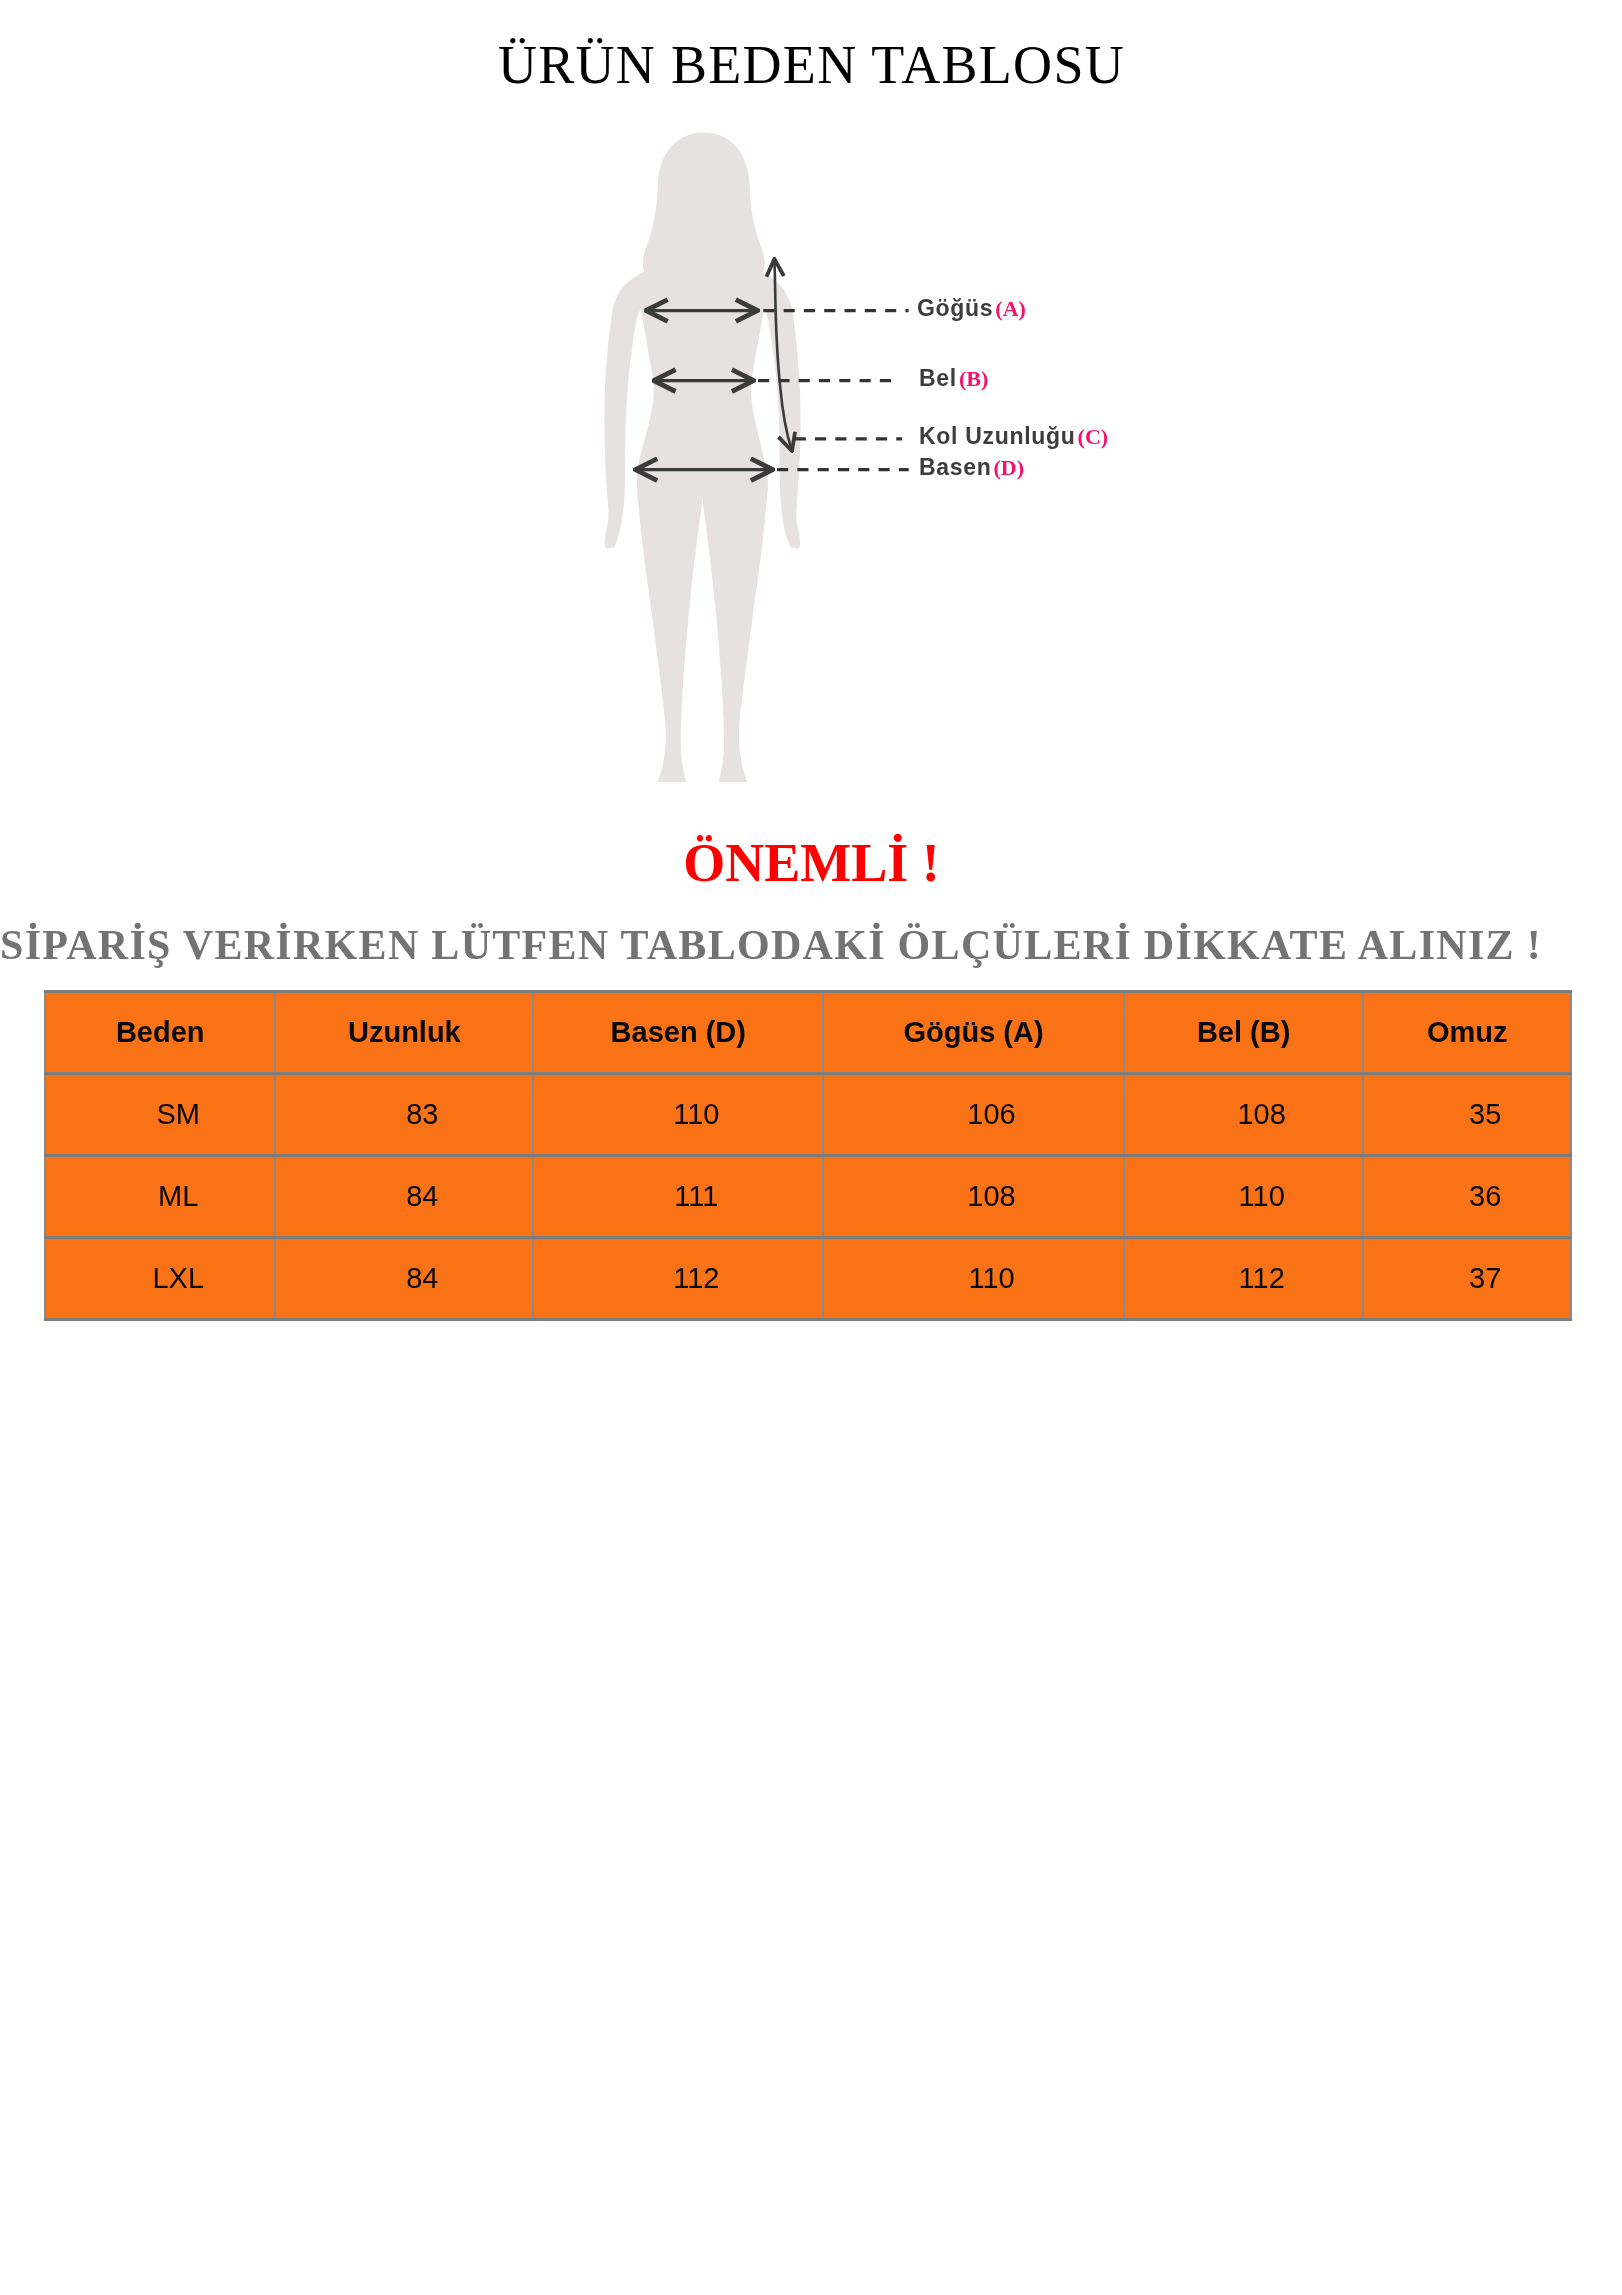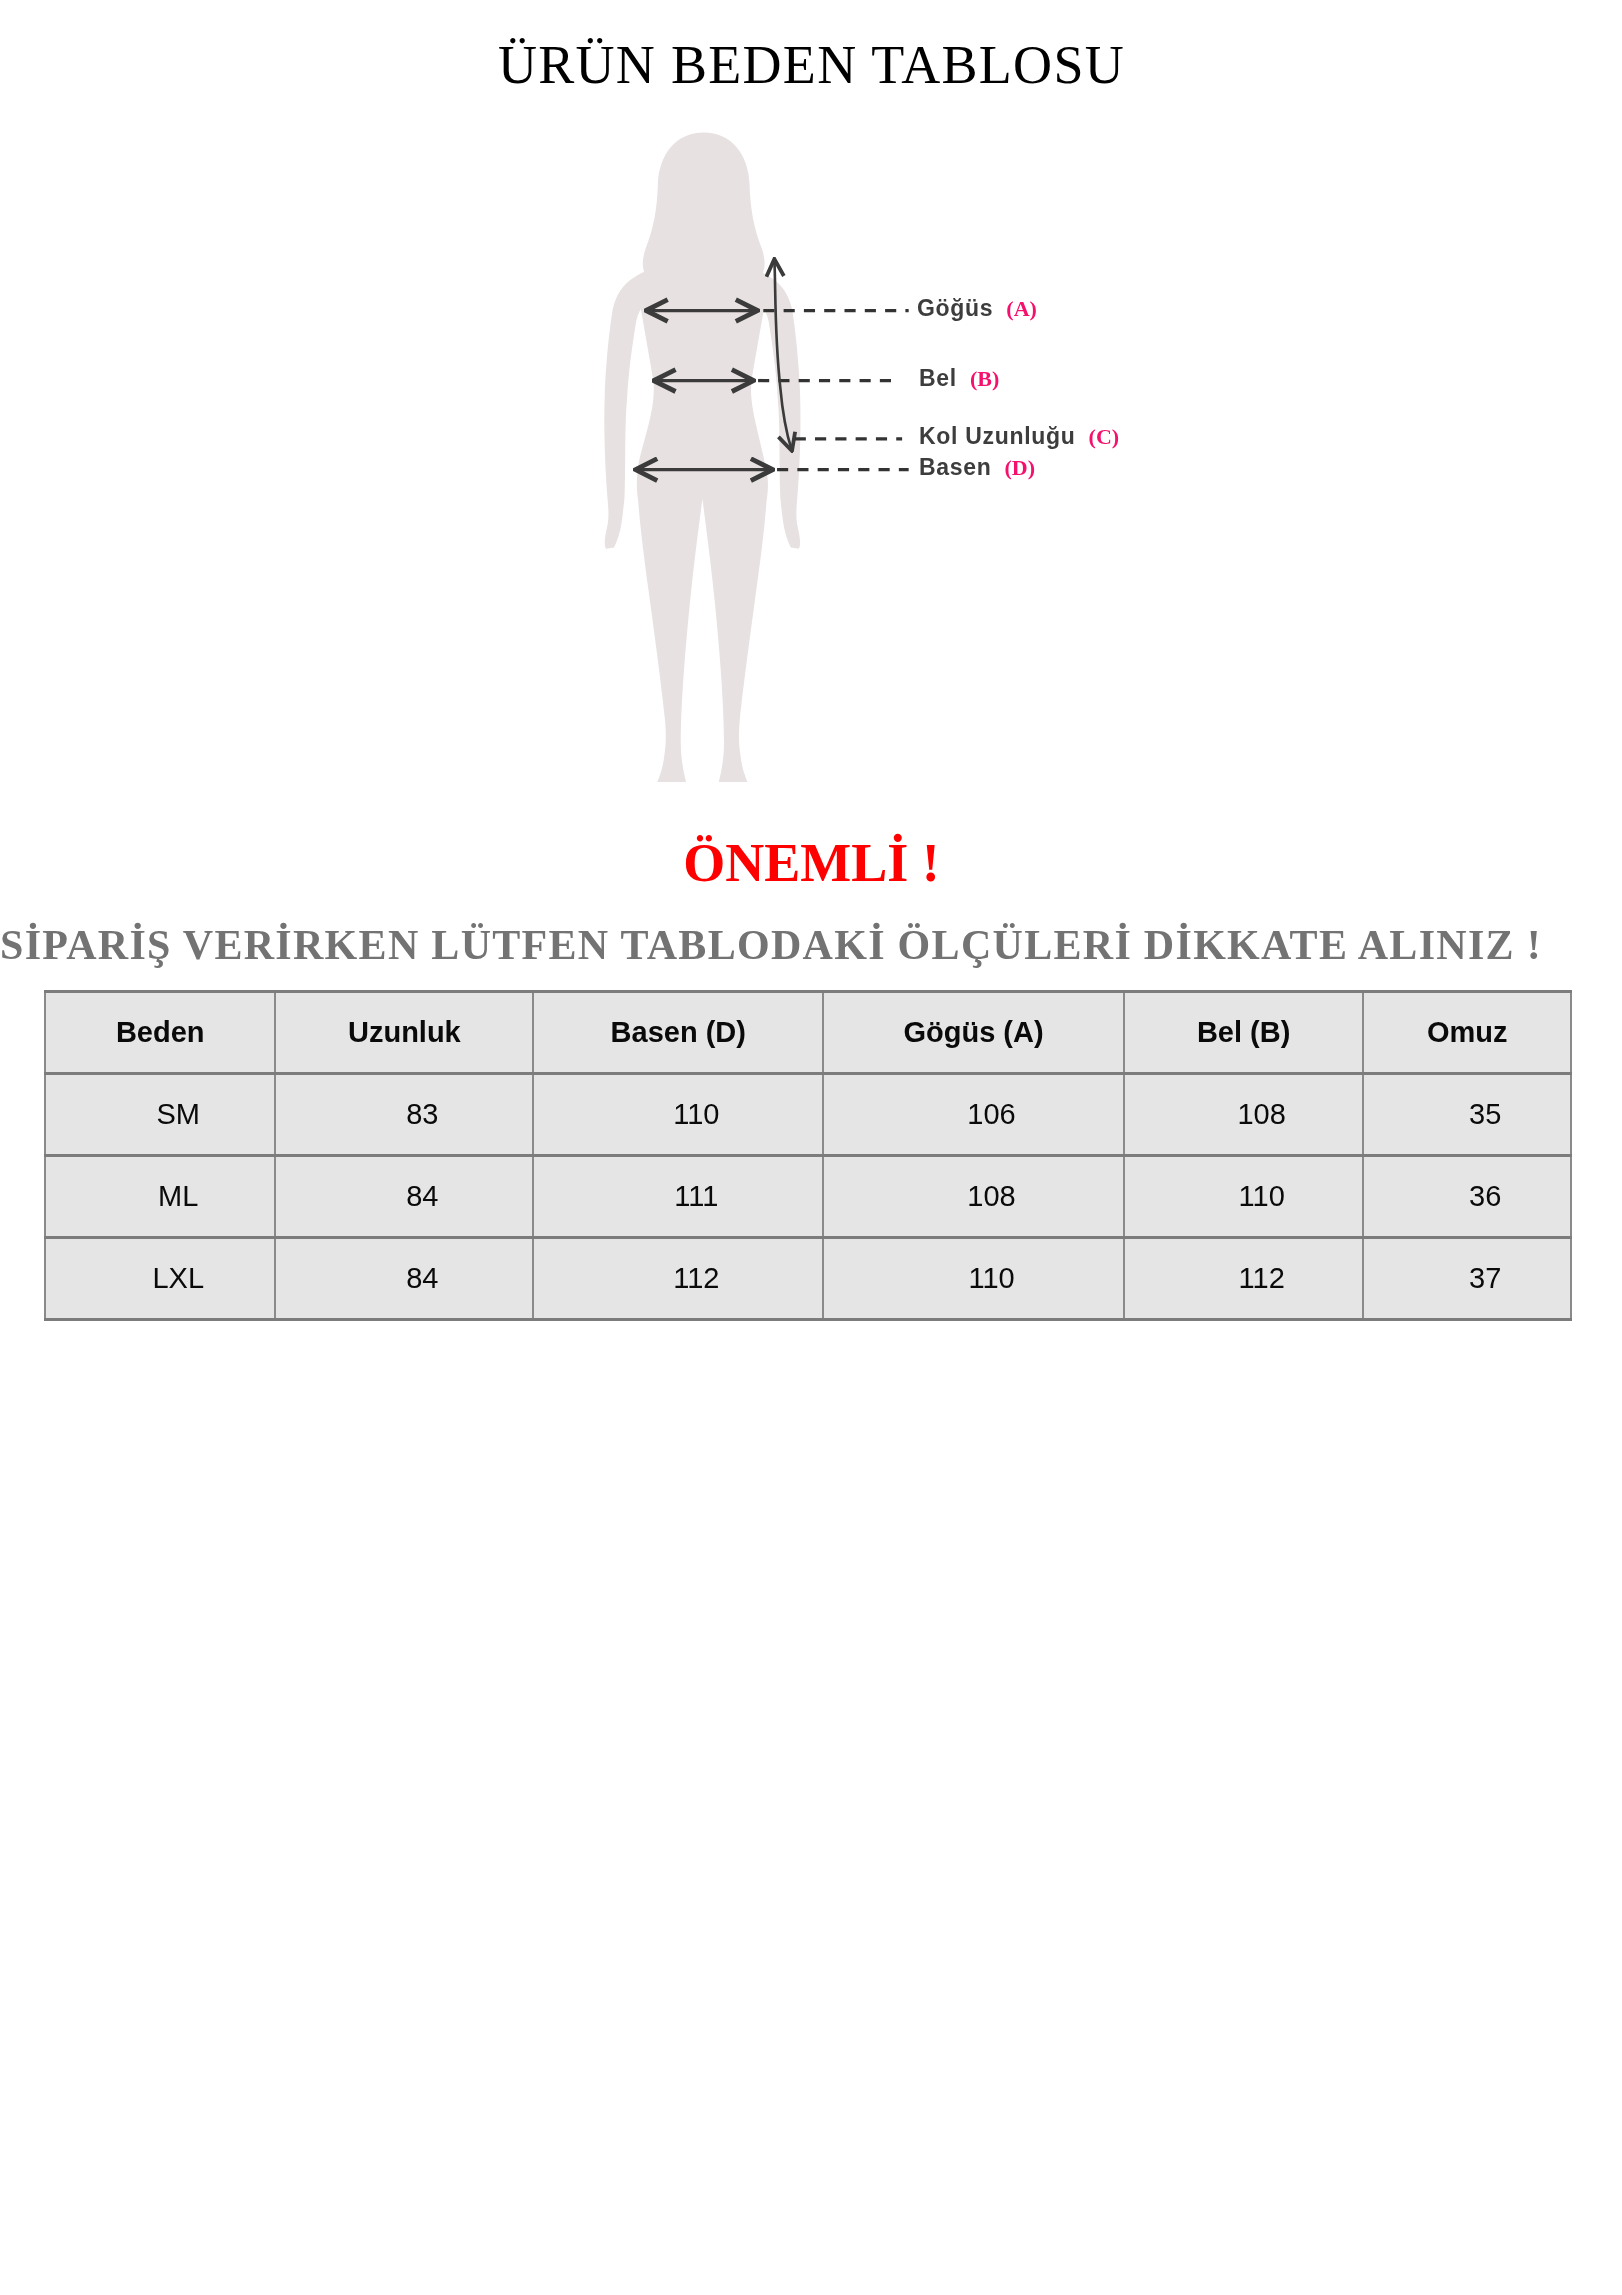--- a/index.html
+++ b/index.html
@@ -8,42 +8,42 @@
     font-family:"Liberation Sans",sans-serif;
   }
   .page-title{
     position:absolute;top:34px;left:0;width:1623px;
     text-align:center;font-family:"Liberation Serif",serif;
     font-size:54px;letter-spacing:1.3px;color:#000;white-space:pre;
   }
   .diagram{position:absolute;left:576px;top:118px;width:537px;height:681px;}
   .diagram svg{position:absolute;left:0;top:0;}
   .measure-label{
-    position:absolute;display:flex;align-items:baseline;gap:13px;white-space:nowrap;
+    position:absolute;display:flex;align-items:baseline;gap:2px;white-space:nowrap;
   }
   .ml-name{
     font-family:"Liberation Sans",sans-serif;font-size:23px;letter-spacing:0.7px;
     color:#3d3d3d;font-weight:bold;
   }
   .ml-code{
     font-family:"Liberation Serif",serif;font-size:22px;font-weight:bold;color:#f4106c;
   }
   .notice-heading{
     position:absolute;top:832px;left:0;width:1623px;text-align:center;
     font-family:"Liberation Serif",serif;font-weight:bold;font-size:54px;color:#ff0000;
     white-space:pre;
   }
   .notice-warning{
     position:absolute;top:921px;left:0;width:1623px;text-align:left;
     font-family:"Liberation Serif",serif;font-weight:bold;font-size:42px;letter-spacing:1.3px;
     color:#737373;white-space:pre;
   }
   table.size-table{
     position:absolute;left:44px;top:990px;width:1528px;
-    border-collapse:collapse;table-layout:fixed;background:#e5e5e5;
+    border-collapse:collapse;table-layout:fixed;background:#f97316;
   }
   table.size-table td,table.size-table th{
     border-left:2px solid #8a8a8a;border-right:2px solid #8a8a8a;
     border-top:3.9px solid #7c7c7c;border-bottom:3.9px solid #7c7c7c;
     text-align:center;vertical-align:middle;color:#0a0a0a;padding:0;
   }
   table.size-table th{font-size:29px;font-weight:bold;height:79px;}
   table.size-table td{font-size:29px;font-weight:normal;height:79px;padding-left:36px;}
 </style>
 </head>

